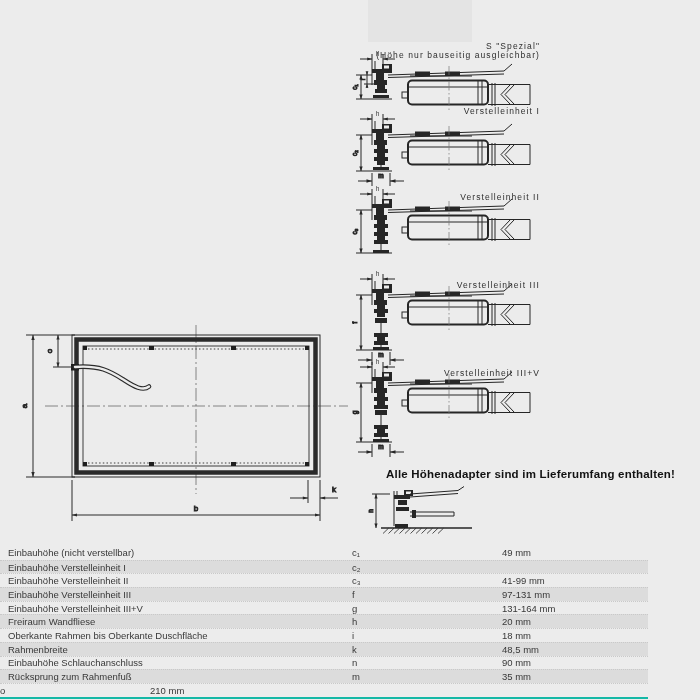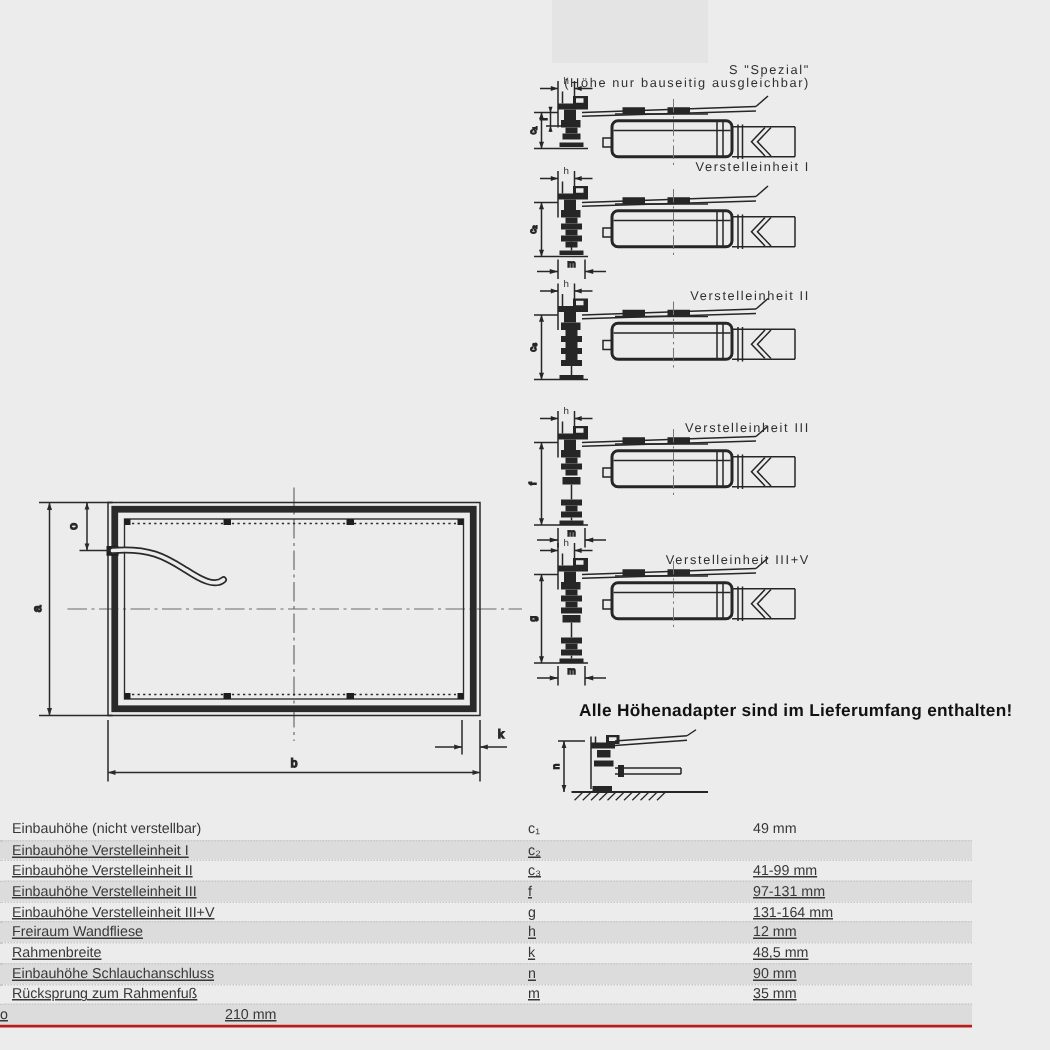--- a/index.html
+++ b/index.html
@@ -15,27 +15,27 @@
     font-size:8.5px;letter-spacing:1.1px;color:#2e2e2e;
     width:188px;text-align:right;white-space:nowrap;
   }
   .note{
     font-weight:bold;font-size:11.5px;color:#121212;letter-spacing:0.2px;
   }
   svg{display:block;}
   svg text{font-family:"Liberation Sans", sans-serif;fill:#333;}
   .spec-table{
     position:absolute;left:0;top:546px;width:648px;
-    border-bottom:2px solid #b91c1c;
+    border-bottom:2px solid #14b8a6;
   }
   .trow{
     display:flex;align-items:center;height:13.7px;
     font-size:9.5px;color:#383838;box-sizing:border-box;
   }
-  .trow + .trow{border-top:1px dotted #c9c9c9;text-decoration:underline;}
+  .trow + .trow{border-top:1px dotted #c9c9c9;}
   .trow:nth-child(even){background:#dcdcdc;}
   .c-label{flex:0 0 344px;padding-left:8px;white-space:nowrap;overflow:hidden;}
   .c-sym{flex:0 0 150px;}
   .c-val{flex:1;text-align:left;padding-right:8px;white-space:nowrap;}
 </style>
 </head>
 <body>
 
 <div class="abs shade" style="left:368px;top:0;width:104px;height:42px;"></div>
 
@@ -364,21 +364,26 @@
     <span class="c-val">97-131 mm</span>
   </div>
   <div class="trow">
     <span class="c-label">Einbauhöhe Verstelleinheit III+V</span>
     <span class="c-sym">g</span>
     <span class="c-val">131-164 mm</span>
   </div>
   <div class="trow">
     <span class="c-label">Freiraum Wandfliese</span>
     <span class="c-sym">h</span>
-    <span class="c-val">12 mm</span>
+    <span class="c-val">20 mm</span>
+  </div>
+  <div class="trow">
+    <span class="c-label">Oberkante Rahmen bis Oberkante Duschfläche</span>
+    <span class="c-sym">i</span>
+    <span class="c-val">18 mm</span>
   </div>
   <div class="trow">
     <span class="c-label">Rahmenbreite</span>
     <span class="c-sym">k</span>
     <span class="c-val">48,5 mm</span>
   </div>
   <div class="trow">
     <span class="c-label">Einbauhöhe Schlauchanschluss</span>
     <span class="c-sym">n</span>
     <span class="c-val">90 mm</span>

